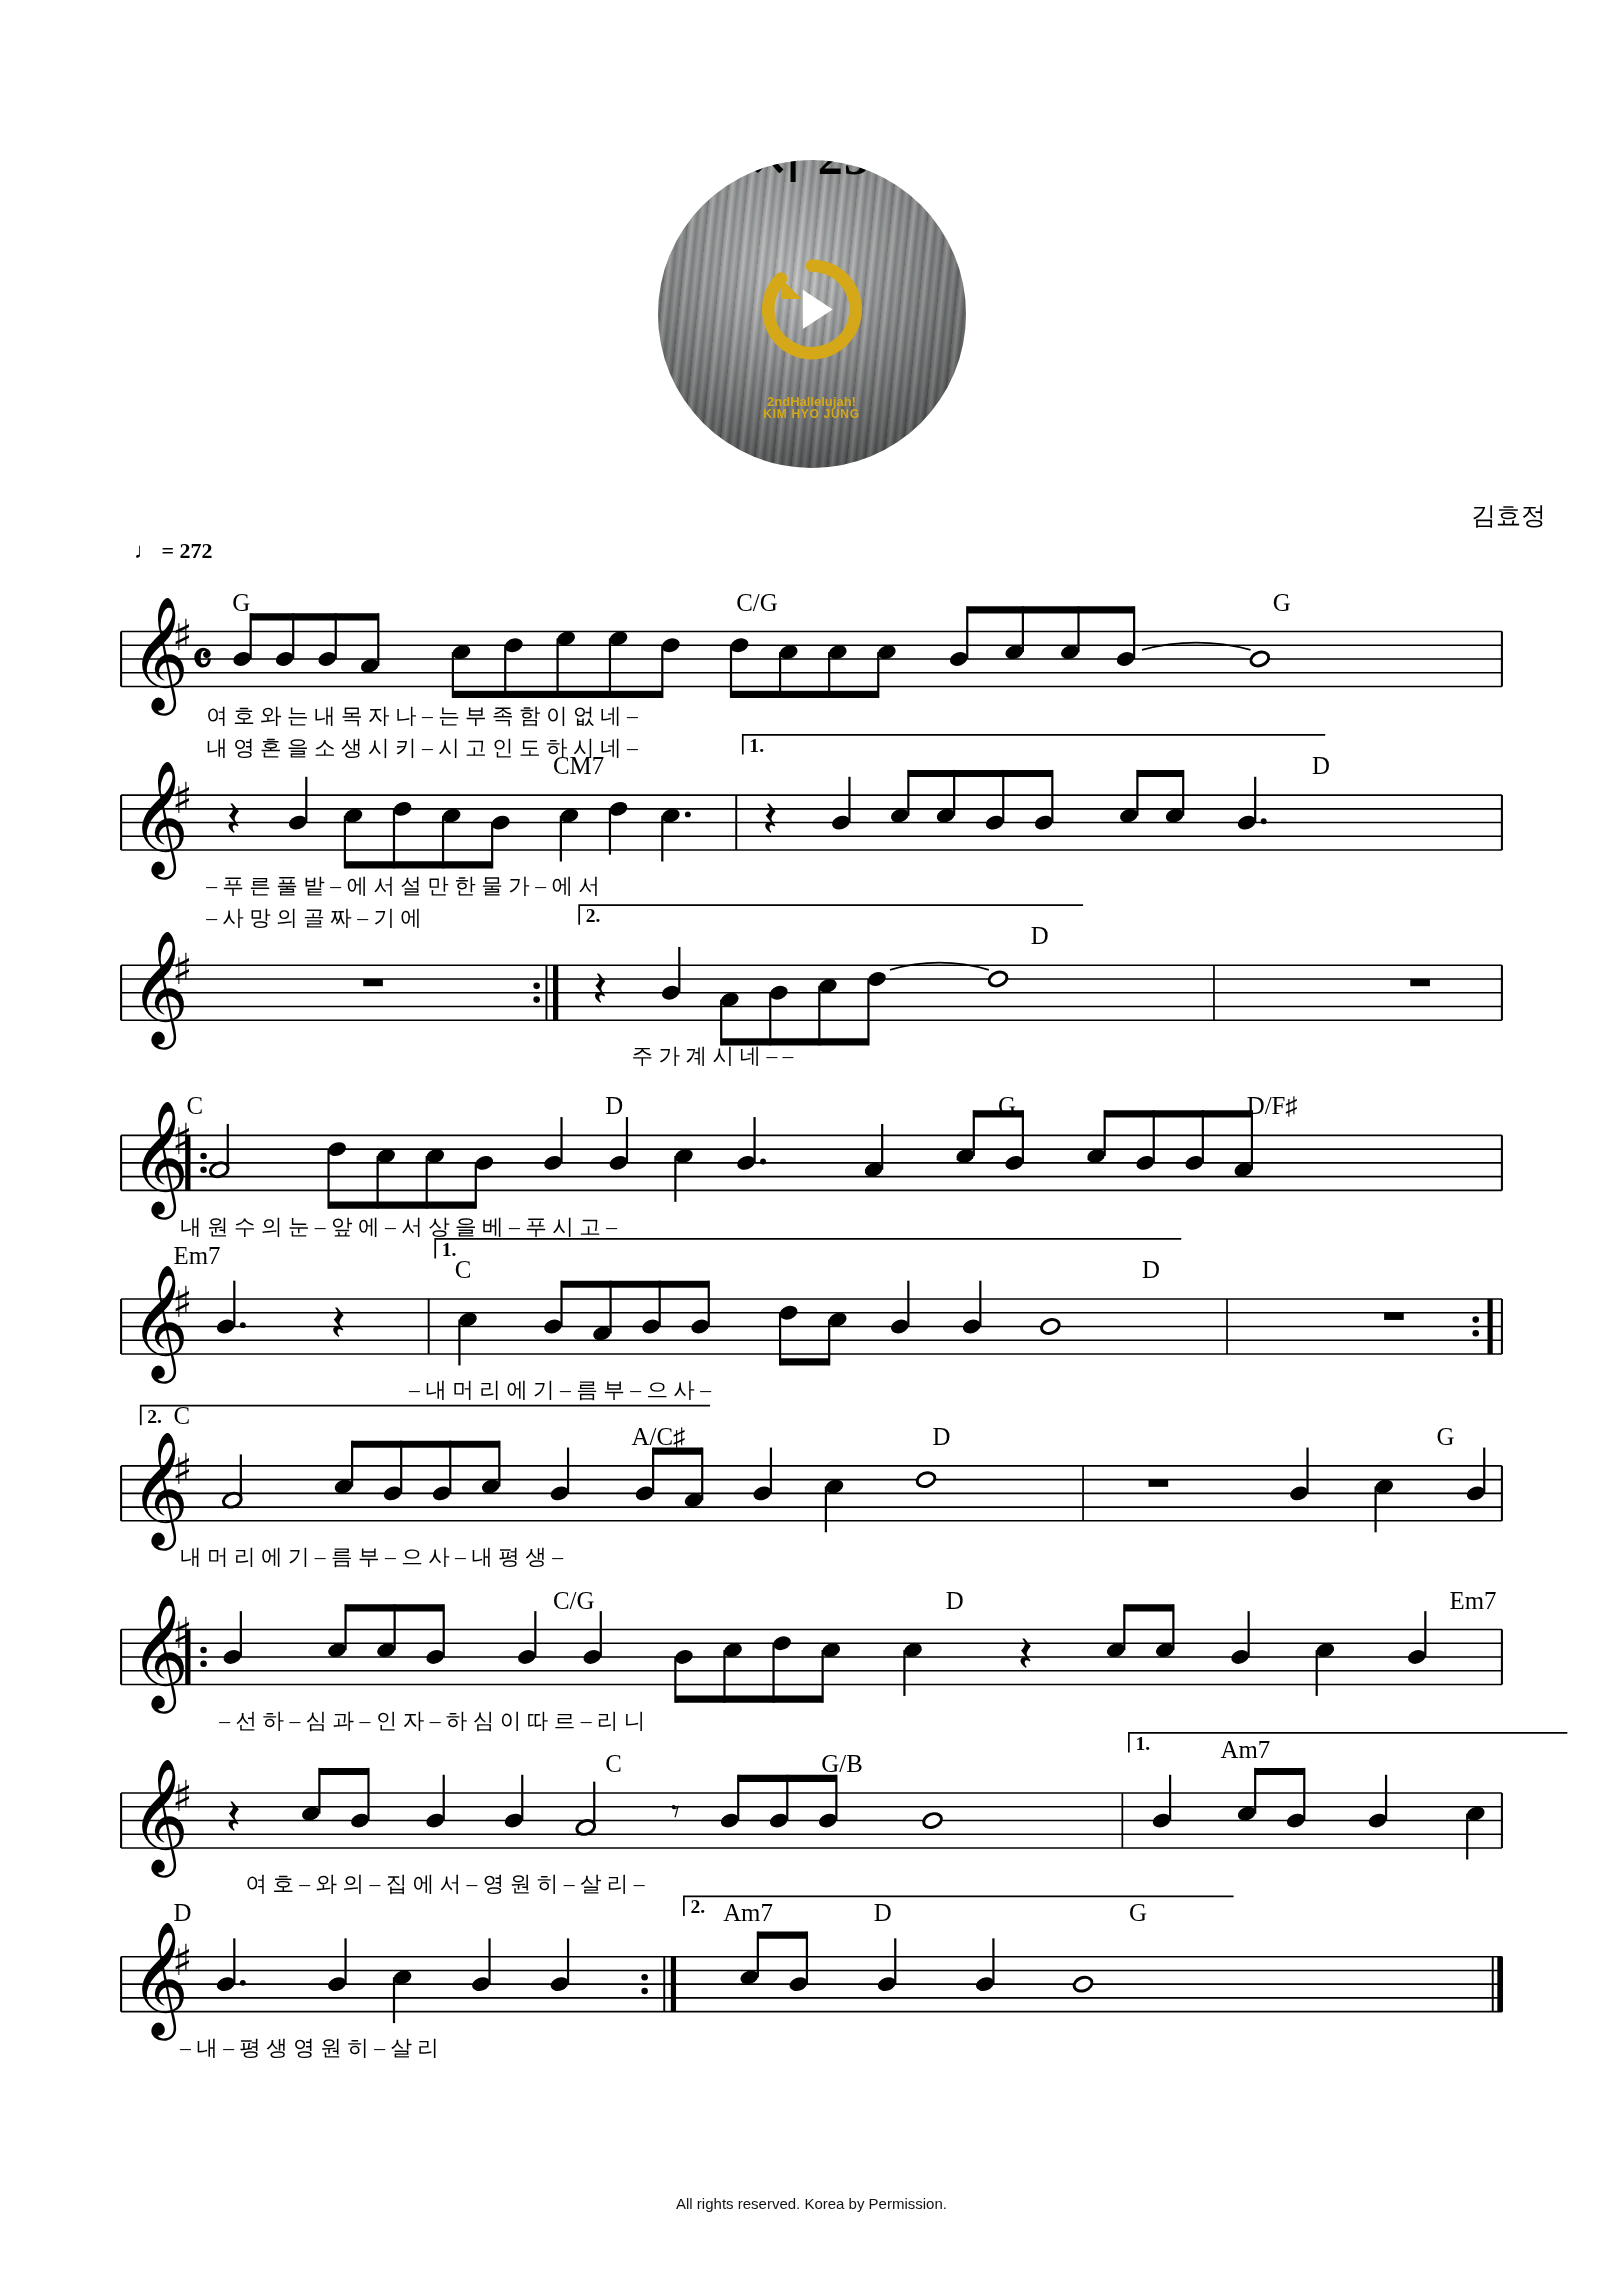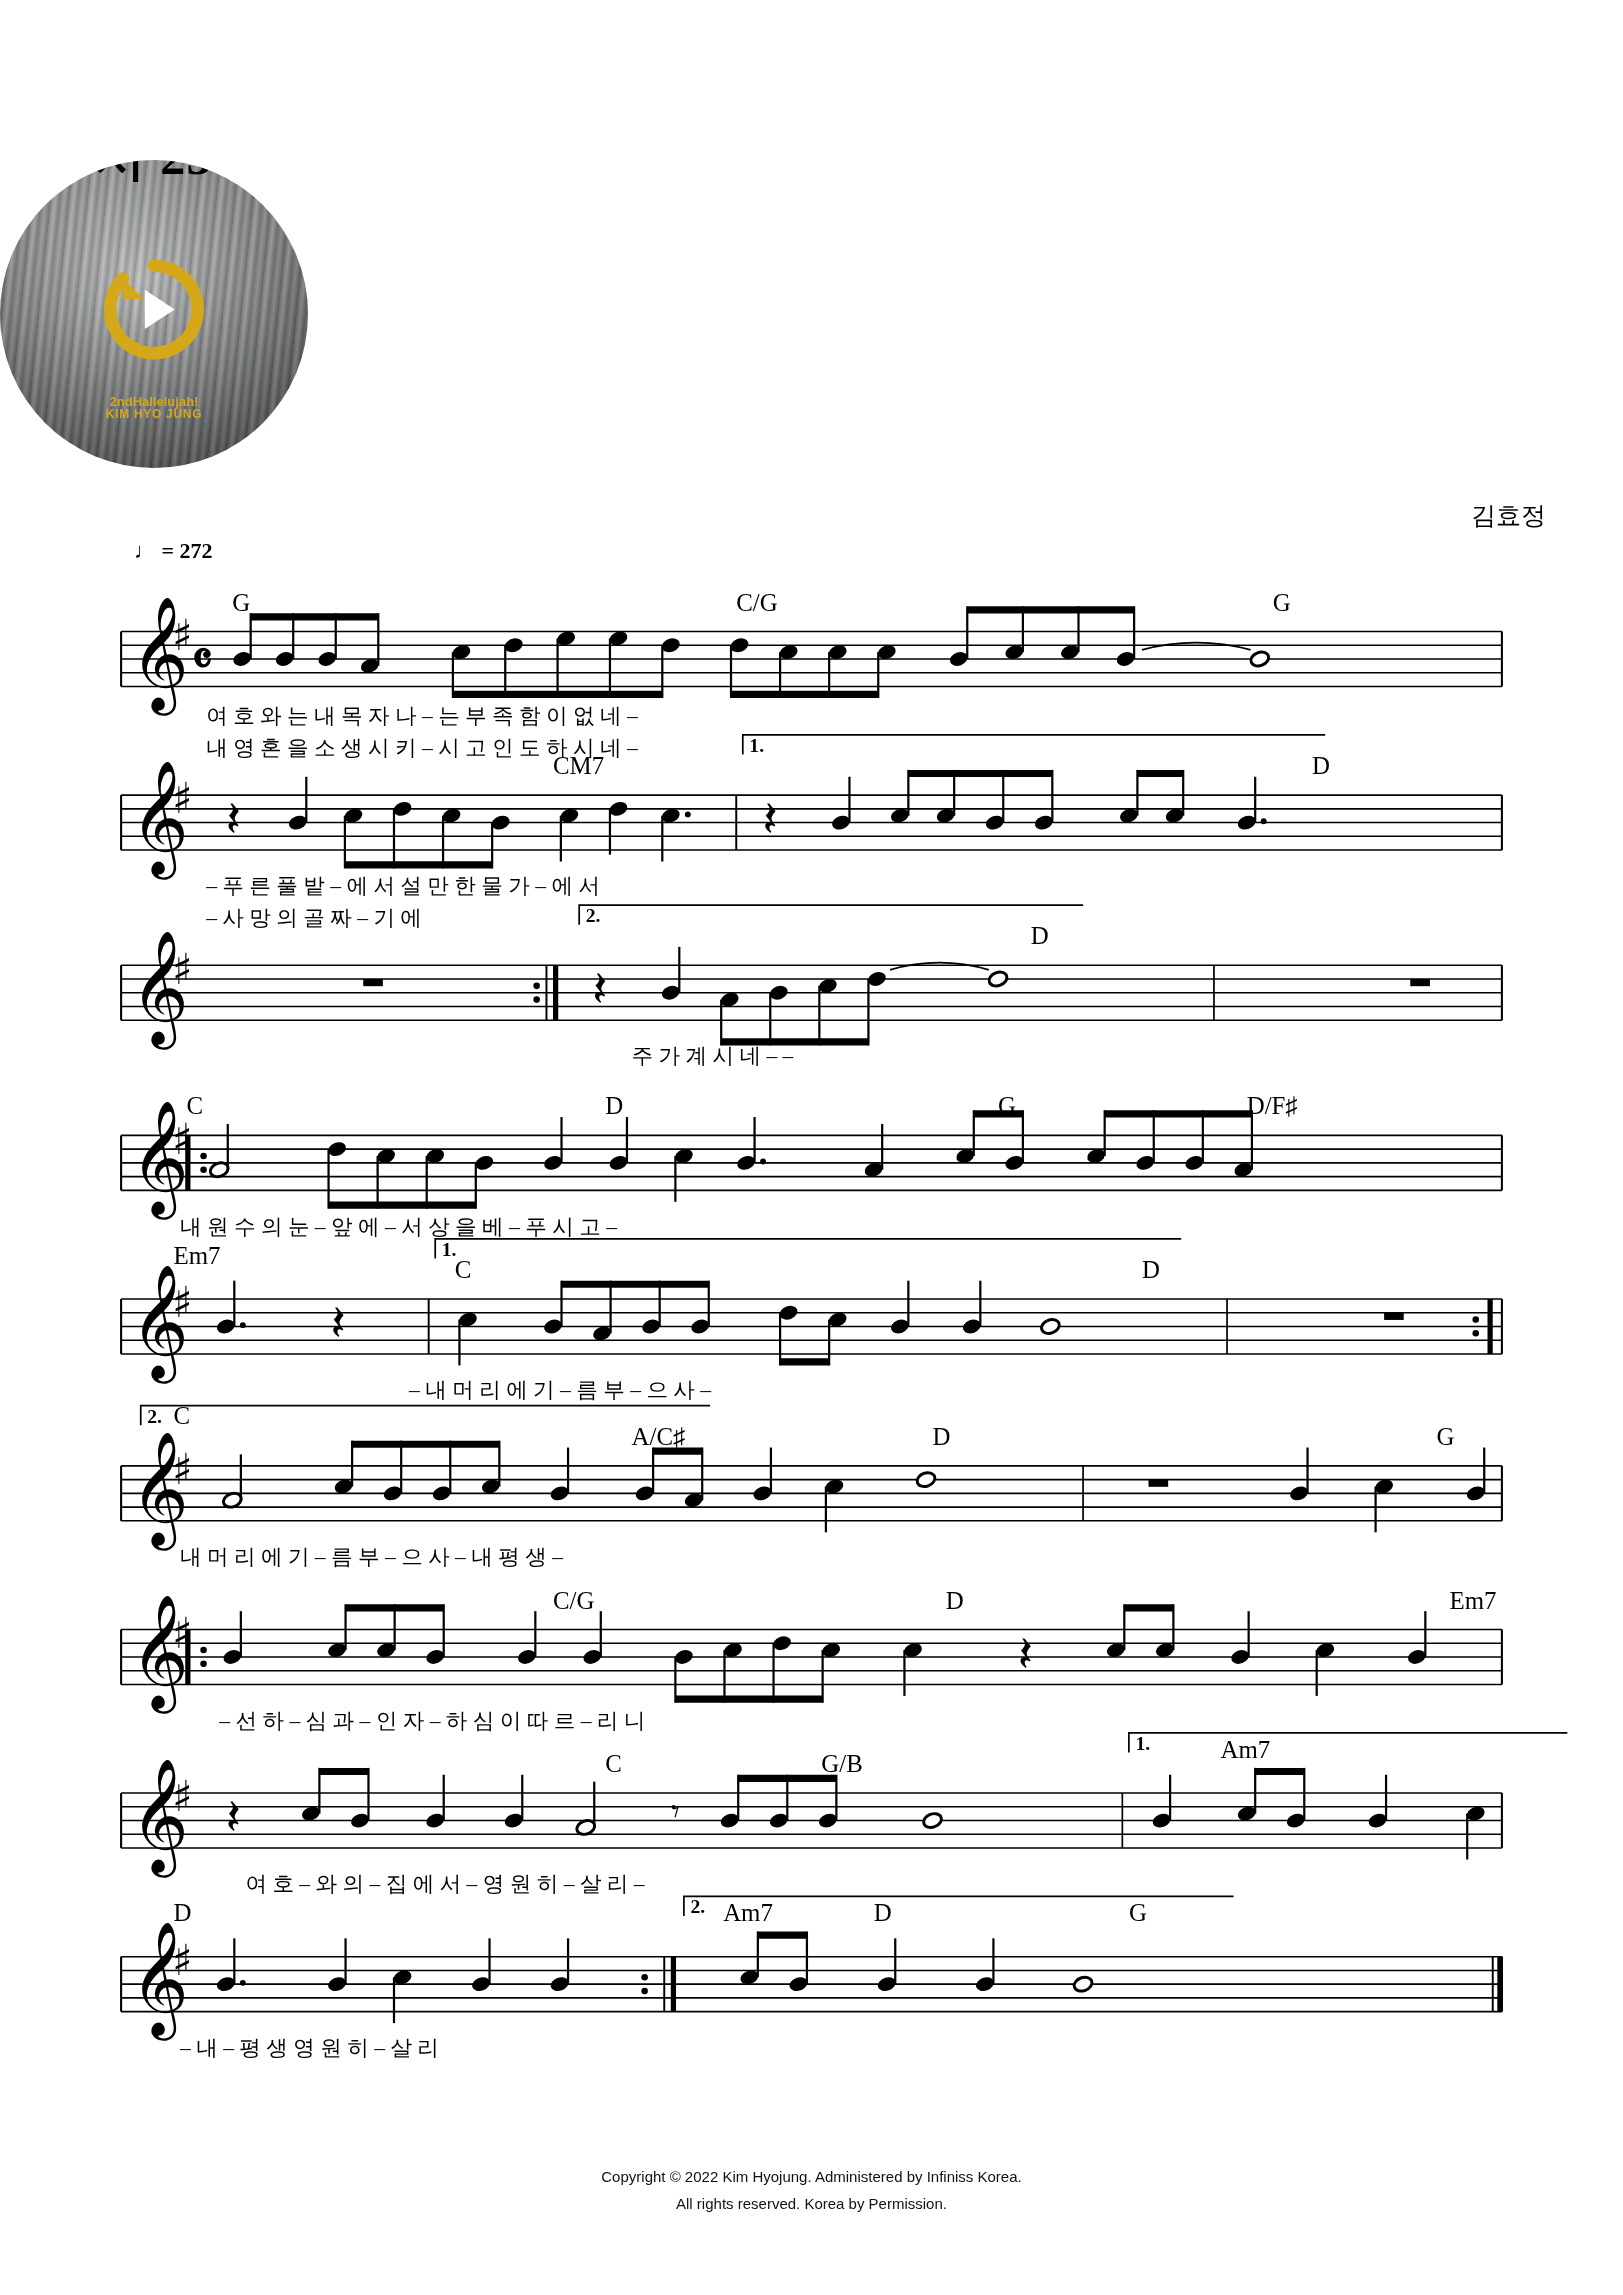--- a/index.html
+++ b/index.html
@@ -15,20 +15,21 @@
     position: relative;
     overflow: hidden;
   }
 
   
   .cover-wrap {
     position: absolute;
     left: 0; right: 0;
     top: 160px;
     display: flex;
+    justify-content: center;
   }
   .cover {
     width: 308px;
     height: 308px;
     border-radius: 50%;
     position: relative;
     overflow: hidden;
     background:
       linear-gradient(175deg, rgba(255,255,255,0.15), rgba(0,0,0,0.25)),
       repeating-linear-gradient(96deg,
@@ -581,16 +582,15 @@
       <text x="265" y="2936" font-size="38" font-family="&quot;Liberation Serif&quot;, serif">D</text>
       <text x="1105" y="2936" font-size="38" font-family="&quot;Liberation Serif&quot;, serif">Am7</text>
       <text x="1335" y="2936" font-size="38" font-family="&quot;Liberation Serif&quot;, serif">D</text>
       <text x="1725" y="2936" font-size="38" font-family="&quot;Liberation Serif&quot;, serif">G</text>
       <text x="1055" y="2924" font-size="30" font-family="&quot;Liberation Serif&quot;, serif" font-weight="bold">2.</text>
       <text x="275" y="3140" font-size="33" font-family="&quot;Liberation Serif&quot;, serif">– 내 – 평  생  영  원 히 – 살  리</text>
     </g>
 </svg>
 
 <div class="footer">
-  <div>Copyright © 2022 Kim Hyojung. Administered by Infiniss Korea.</div>
   <div>All rights reserved. Korea by Permission.</div>
 </div>
 
 
 </body></html>

